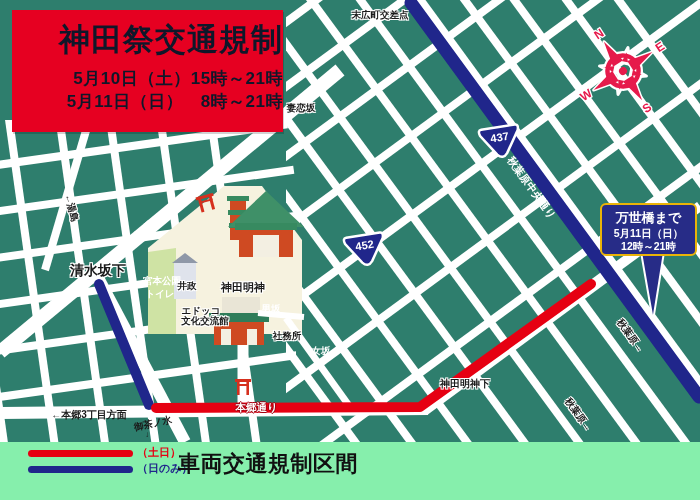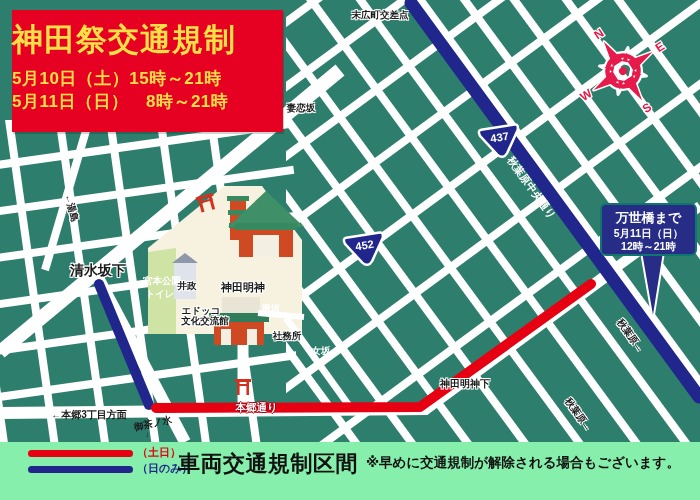--- a/index.html
+++ b/index.html
@@ -2,28 +2,28 @@
 <html><head>
 <meta charset="utf-8">
 <style>
   html,body{margin:0;padding:0;}
   body{width:700px;height:500px;position:relative;overflow:hidden;background:#fff;
        font-family:"Liberation Sans","DejaVu Sans",sans-serif;}
   #stage{position:absolute;left:0;top:0;width:700px;height:500px;}
   #map{position:absolute;left:0;top:0;width:700px;height:442px;}
   
   .banner{position:absolute;left:12px;top:10px;width:271px;height:122px;background:#e60021;
-          color:#fde047;text-align:left;box-shadow:1px 2px 0 rgba(0,0,0,.18);}
+          color:#0f172a;text-align:right;box-shadow:1px 2px 0 rgba(0,0,0,.18);}
   .banner .ttl{font-size:31px;font-weight:bold;letter-spacing:1px;margin-top:9px;}
   .banner .dt{font-size:17px;font-weight:bold;letter-spacing:.5px;line-height:23px;}
   .banner .dt1{margin-top:6px;}
   .banner .nt{font-size:10.5px;font-weight:bold;margin-top:3px;}
   
   .callout{position:absolute;left:600px;top:203px;width:97px;height:53px;background:#272c87;
-           border:2px solid #0f766e;border-radius:6px;color:#fff;text-align:center;box-sizing:border-box;}
+           border:2px solid #eab308;border-radius:6px;color:#fff;text-align:center;box-sizing:border-box;}
   .callout .c1{font-size:13px;font-weight:bold;margin-top:4px;}
   .callout .c2,.callout .c3{font-size:10.5px;font-weight:bold;line-height:13px;}
   
   .lb{position:absolute;white-space:nowrap;font-weight:bold;font-size:9.5px;color:#1a1a1a;
       transform:translate(-50%,-50%);}
   .ol{text-shadow:-1px -1px 0 #fff,1px -1px 0 #fff,-1px 1px 0 #fff,1px 1px 0 #fff,0 1px 0 #fff,0 -1px 0 #fff;}
   .wh{color:#fff;text-shadow:none;}
   .lb-suehirocho{left:380px;top:15px;}
   .lb-tsumakoi{left:301px;top:108px;}
   .lb-yushima{left:71px;top:208px;transform:translate(-50%,-50%) rotate(75deg);}
@@ -250,15 +250,14 @@
     <div class="c2">5月11日（日）</div>
     <div class="c3">12時～21時</div>
   </div>
 
   <div class="legend">
     <div class="pill pill-red"></div>
     <div class="pill pill-blue"></div>
     <div class="lg-sat">（土日）</div>
     <div class="lg-sun">（日のみ）</div>
     <div class="lg-title">車両交通規制区間</div>
-    <div class="lg-note">※早めに交通規制が解除される場合もございます。</div>
   </div>
 </div>
 
 </body></html>

